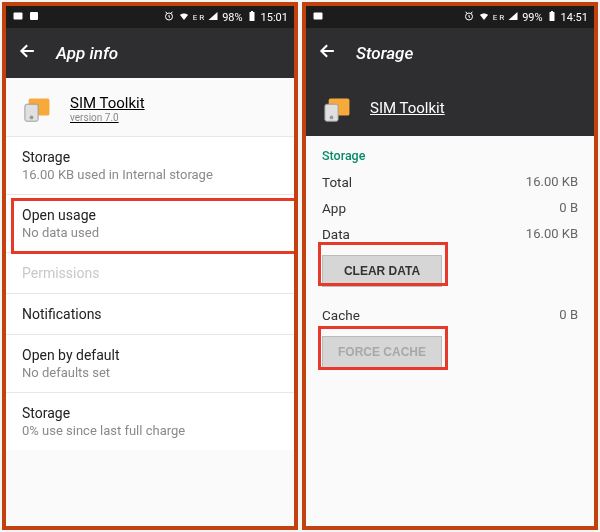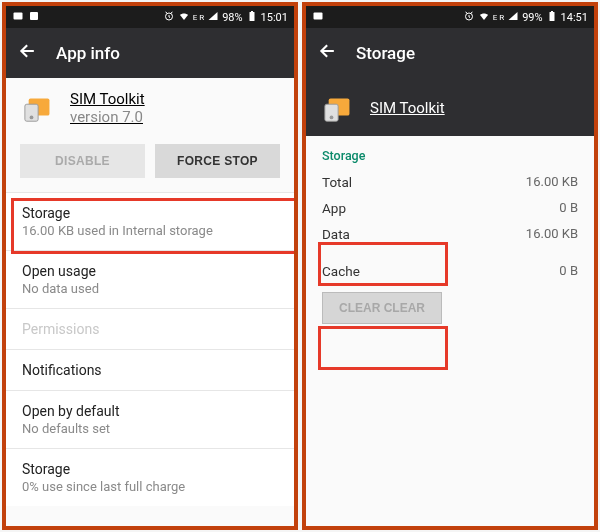--- a/index.html
+++ b/index.html
@@ -33,37 +33,38 @@
   .status-right { margin-left: auto; display: flex; align-items: center; gap: 3px; }
   .status-icon { width: 12px; height: 12px; display: inline-block; }
   .app-bar {
     height: 50px;
     background: #2e2e31;
     color: #fff;
     display: flex;
     align-items: center;
     padding: 1px 12px;
     gap: 18px;
+    font-style: italic;
   }
   .app-bar .title { font-size: 17px; font-weight: 500; }
   .back-arrow { font-size: 20px; cursor: pointer; }
   .app-header {
     display: flex;
     align-items: center;
     padding: 12px 16px 10px;
     gap: 12px;
     text-decoration: underline;
   }
   .app-header.dark { background: #2e2e31; color: #fff; }
   .app-icon {
     width: 36px; height: 36px;
     display: flex; align-items: center; justify-content: center;
   }
   .app-name { font-size: 15px; }
-  .app-version { font-size: 15px; color: #888; }
+  .app-version { font-size: 10px; color: #888; }
   .app-header.dark .app-name { color: #fff; }
   .button-row {
     display: flex;
     gap: 10px;
     padding: 8px 14px 14px;
   }
   .btn {
     flex: 1;
     height: 34px;
     font-size: 12px;
@@ -180,24 +181,20 @@
           <rect x="2" y="14" width="14" height="18" rx="2" fill="#e0e0e0" stroke="#999"></rect>
           <circle cx="9" cy="28" r="2" fill="#999"></circle>
         </svg>
     </div>
     <div>
       <div class="app-name">SIM Toolkit</div>
       <div class="app-version">version 7.0</div>
     </div>
   </div>
 
-  <div class="button-row">
-    <button class="btn disabled">DISABLE</button>
-    <button class="btn">FORCE STOP</button>
-  </div>
 
   <div class="list-item">
     <div class="primary">Storage</div>
     <div class="secondary">16.00 KB used in Internal storage</div>
   </div>
   <div class="list-item">
     <div class="primary">Open usage</div>
     <div class="secondary">No data used</div>
   </div>
   <div class="list-item disabled">
@@ -286,25 +283,28 @@
   </div>
   <div class="kv-row">
     <span>App</span>
     <span class="val">0 B</span>
   </div>
   <div class="kv-row">
     <span>Data</span>
     <span class="val">16.00 KB</span>
   </div>
 
+  <div class="storage-btn-wrap">
+    <button class="storage-btn">CLEAR DATA</button>
+  </div>
 
   <div class="kv-row" style="padding-top:16px;">
     <span>Cache</span>
     <span class="val">0 B</span>
   </div>
 
   <div class="storage-btn-wrap">
-    <button class="storage-btn disabled">CLEAR CLEAR</button>
+    <button class="storage-btn disabled">FORCE CACHE</button>
   </div>
 
   <div class="highlight-box" style="left:12px; top:236px; width:130px; height:44px;"></div>
   <div class="highlight-box" style="left:12px; top:320px; width:130px; height:44px;"></div>
 </div>
 
 </body></html>

